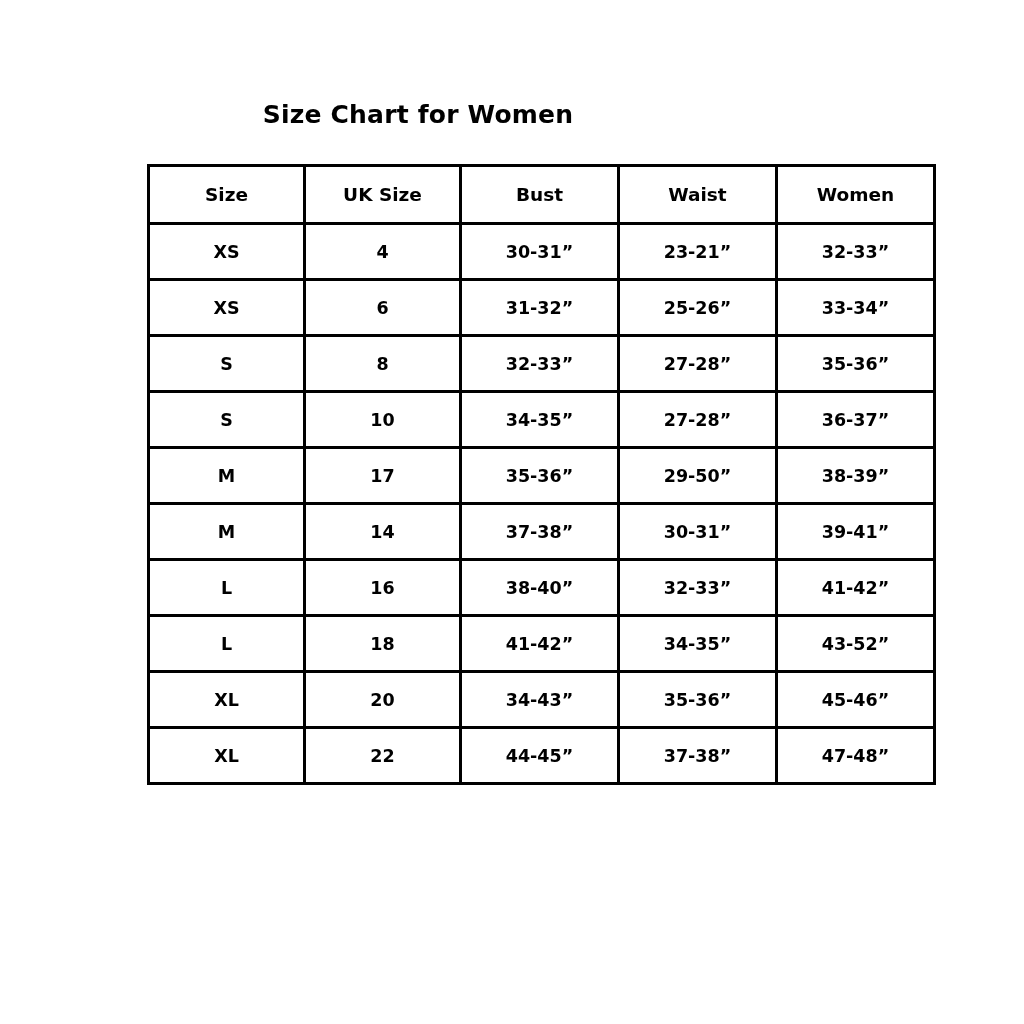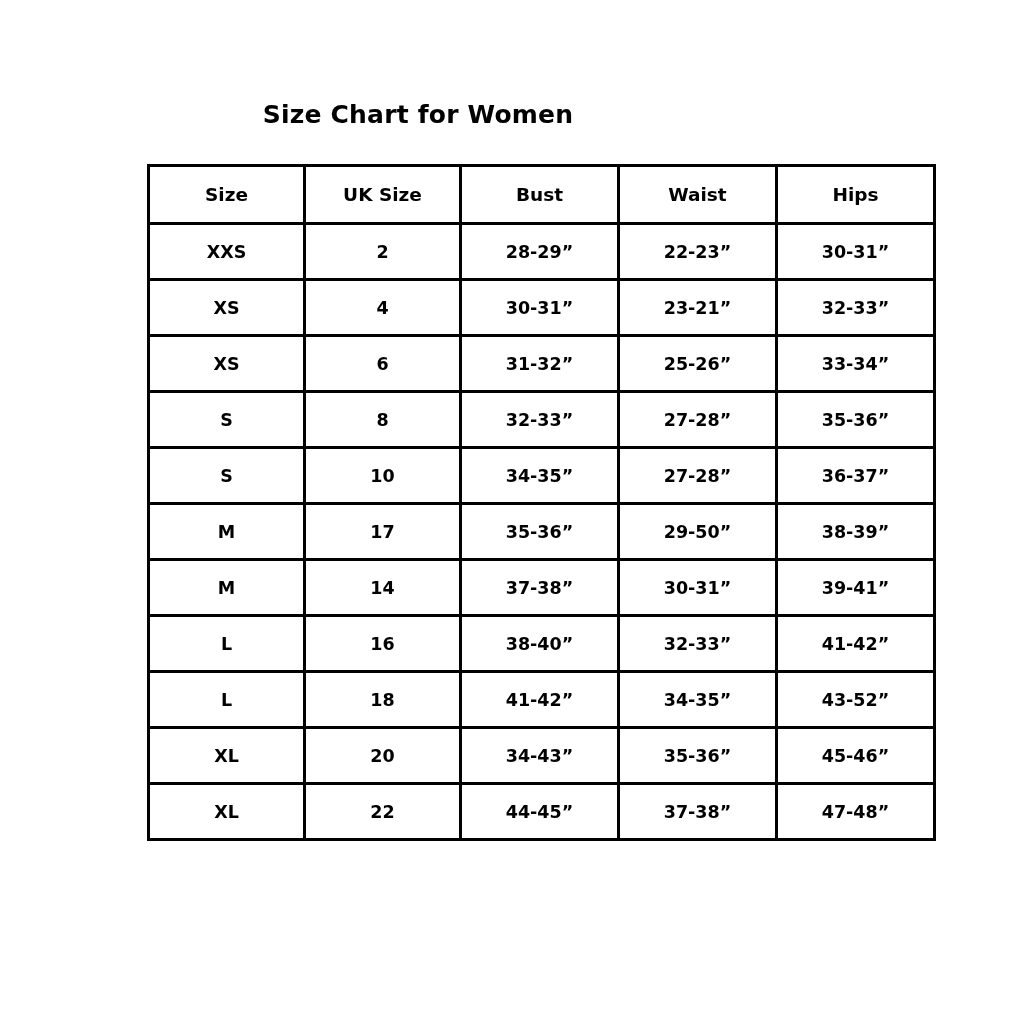--- a/index.html
+++ b/index.html
@@ -77,31 +77,24 @@
           <col class="c2">
           <col class="c3">
           <col class="c4">
       </colgroup>
       <thead>
         <tr>
           <th>Size</th>
           <th>UK Size</th>
           <th>Bust</th>
           <th>Waist</th>
-          <th>Hips</th>
+          <th>Women</th>
         </tr>
       </thead>
       <tbody>
-        <tr>
-          <td>XXS</td>
-          <td>2</td>
-          <td>28-29”</td>
-          <td>22-23”</td>
-          <td>30-31”</td>
-        </tr>
         <tr>
           <td>XS</td>
           <td>4</td>
           <td>30-31”</td>
           <td>23-21”</td>
           <td>32-33”</td>
         </tr>
         <tr>
           <td>XS</td>
           <td>6</td>

